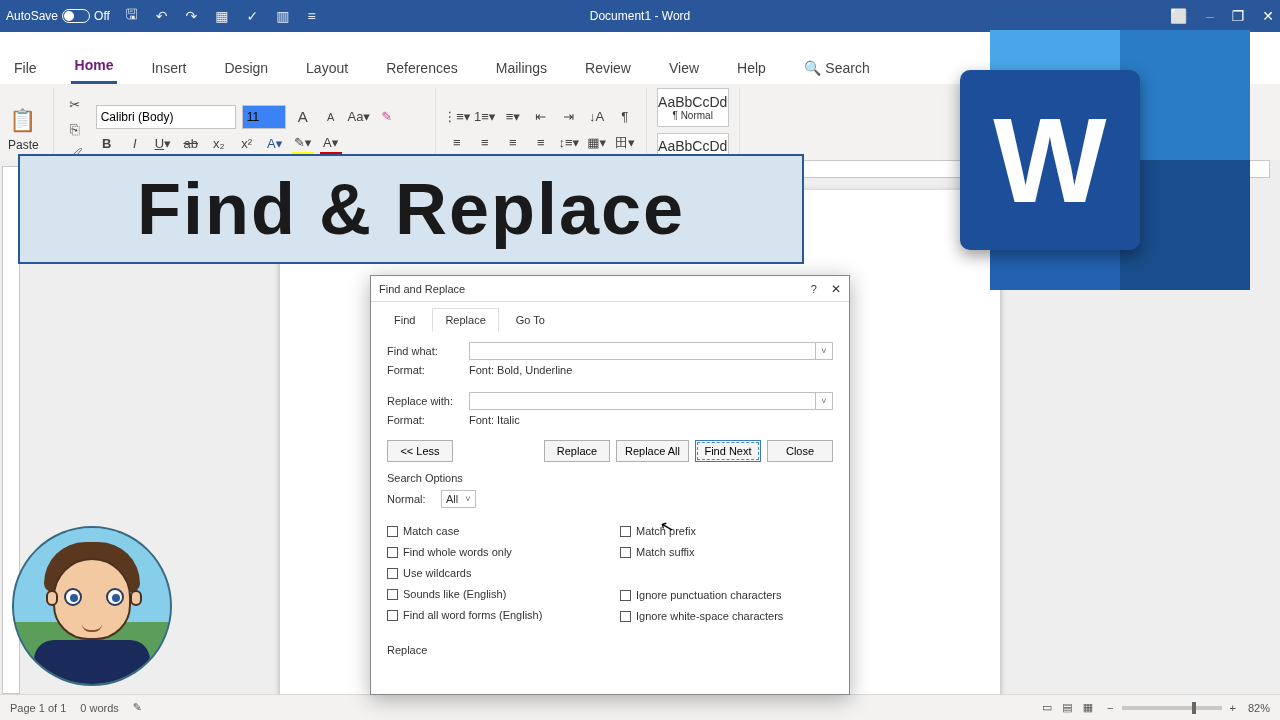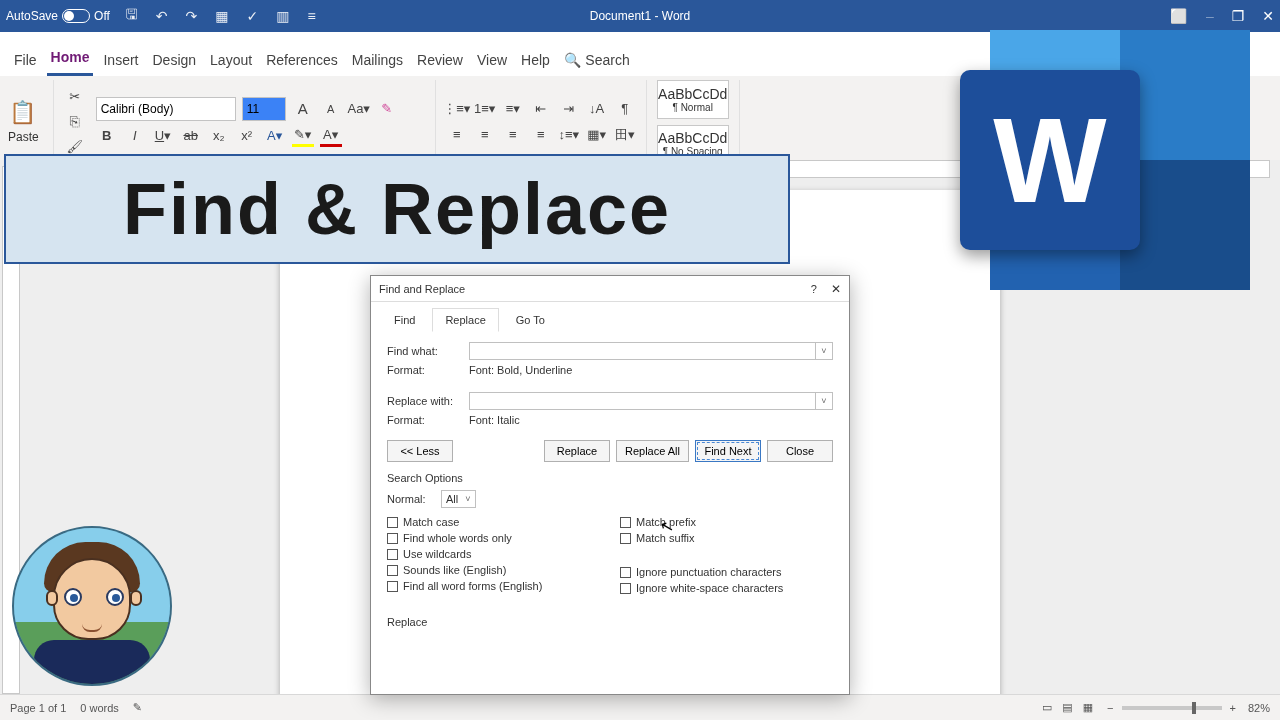--- a/index.html
+++ b/index.html
@@ -9,21 +9,21 @@
 .titlebar { height: 32px; background: #2a579a; display: flex; align-items: center; color: #fff; font-size: 12px; padding: 0 6px; position: relative; }
 .titlebar .autosave { display: flex; align-items: center; gap: 4px; margin-right: 10px; }
 .titlebar .toggle { width: 28px; height: 14px; border: 1px solid #fff; border-radius: 7px; position: relative; }
 .titlebar .toggle::after { content:''; position:absolute; width:10px; height:10px; background:#fff; border-radius:50%; top:1px; left:1px; }
 .titlebar .qa-icons { display:flex; gap:18px; margin-left:6px; align-items:center;}
 .titlebar .qa-icons span { font-size:14px; opacity:.9;}
 .titlebar .doc-title { position:absolute; left:50%; transform:translateX(-50%); font-size:12px;}
 .titlebar .win-controls { margin-left:auto; display:flex; gap:18px; font-size:14px;}
 
 
-.ribbon-tabs { height: 44px; background:#fff; display:flex; align-items:flex-end; padding-left:10px; gap:6px; border-bottom:none; font-size:14px; color:#444;}
+.ribbon-tabs { height: 52px; background:#fff; display:flex; align-items:flex-end; padding-left:10px; gap:30px; border-bottom:none; font-size:14px; color:#444;}
 .ribbon-tabs .tab { padding: 6px 4px 8px; cursor:pointer;}
 .ribbon-tabs .tab.active { color:#701a75; border-bottom:3px solid #2a579a; font-weight:600;}
 .ribbon-tabs .search-tab { display:flex; align-items:center; gap:4px;}
 
 
 .ribbon { height: 92px; background:#f3f2f1; border-bottom:1px solid #d8d8d8; display:flex; padding:4px 8px; gap:10px; font-size:12px; color:#333;}
 .ribbon-group { display:flex; flex-direction:column; justify-content:center; border-right:1px solid #e0e0e0; padding-right:10px; gap:4px;}
 .paste-group { text-align:center; padding-right:14px;}
 .paste-icon { font-size:22px; display:block;}
 .font-group { min-width:340px;}
@@ -41,21 +41,21 @@
 .ruler-h { position:absolute; left:24px; right:10px; top:0; height:18px; background:#fff; border:1px solid #c8c8c8;}
 .page { position:absolute; left:280px; top:30px; width:720px; height:620px; background:#fff; box-shadow:0 2px 6px rgba(0,0,0,.3);}
 
 
 .statusbar { position:absolute; bottom:0; left:0; right:0; height:26px; background:#f3f2f1; border-top:1px solid #d8d8d8; display:flex; align-items:center; font-size:11px; color:#555; padding:0 10px;}
 .statusbar .spacer { flex:1;}
 .zoom-slider { width:100px; height:4px; background:#c8c8c8; margin:0 8px; position:relative;}
 .zoom-slider::after{content:'';position:absolute;left:70%;top:-4px;width:4px;height:12px;background:#666;}
 
 
-.banner { position:absolute; left:4px; top:154px; width:786px; height:110px; background:#d6e4f0; border:2px solid #2a579a; display:flex; align-items:center; justify-content:center; z-index:70;}
+.banner { position:absolute; left:18px; top:154px; width:786px; height:110px; background:#d6e4f0; border:2px solid #2a579a; display:flex; align-items:center; justify-content:center; z-index:70;}
 .banner-text { font-size:72px; font-weight:700; color:#1a1a1a; letter-spacing:2px;}
 
 
 .word-logo { position:absolute; right:30px; top:20px; width:290px; height:290px; z-index:80; }
 .word-tile { position:absolute; right:0; top:10px; width:260px; height:260px; display:grid; grid-template-columns:1fr 1fr; grid-template-rows:1fr 1fr;}
 .word-tile div:nth-child(1){background:#4aa6e8;}
 .word-tile div:nth-child(2){background:#2a7cc7;}
 .word-tile div:nth-child(3){background:#2262b0;}
 .word-tile div:nth-child(4){background:#194d8b;}
 .word-w { position:absolute; left:0; top:50px; width:180px; height:180px; background:#1d4e9a; border-radius:10px; box-shadow:0 6px 16px rgba(0,0,0,.4); display:flex; align-items:center; justify-content:center;}
@@ -74,21 +74,21 @@
 .form-lbl { width:76px;}
 .form-input { flex:1; height:18px; border:1px solid #c0c0c0; position:relative;}
 .form-input::after { content:'˅'; position:absolute; right:0; top:0; width:16px; height:100%; border-left:1px solid #c0c0c0; display:flex; align-items:center; justify-content:center; font-size:9px; color:#666;}
 .btn-row { display:flex; gap:6px; margin:14px 0 10px;}
 .btn-row .spacer{flex:1;}
 .dlg-btn { min-width:66px; height:22px; border:1px solid #b0b0b0; background:#f5f5f5; font-size:11px; padding:0 8px; cursor:pointer;}
 .dlg-btn.primary { outline:1px dashed #4a88d4; outline-offset:-3px; border:1px solid #3a78c4;}
 .section-title { font-size:11px; margin-bottom:6px; color:#333;}
 .checks { display:flex; gap:20px;}
 .check-col { flex:1;}
-.check { display:flex; align-items:center; gap:5px; margin-bottom:4px;}
+.check { display:flex; align-items:center; gap:5px; margin-bottom:4px;margin-top:9px;}
 .chk-box { width:11px; height:11px; border:1px solid #555; flex-shrink:0;}
 .dlg-footer { padding:8px 16px;}
 .dlg-footer .btn-row { margin-top:6px;}
 .drop { display:inline-flex; align-items:center; height:18px; border:1px solid #c0c0c0; padding:0 4px; gap:4px;}
 .drop::after { content:'˅'; font-size:9px; color:#666; margin-left:3px;}
 
 
 .avatar { position:absolute; left:12px; bottom:34px; width:160px; height:160px; border-radius:50%; background:#4f8fb0; overflow:hidden; z-index:75; border:2px solid #3a6a82;}
 .avatar .sky { position:absolute; inset:0; background:linear-gradient(#87ceeb 60%, #5a9e5a 60%);}
 .avatar .face { position:absolute; left:50%; top:30px; transform:translateX(-50%); width:78px; height:82px; background:#f2c9a0; border-radius:40px 40px 36px 36px; border:2px solid #4a3020;}

